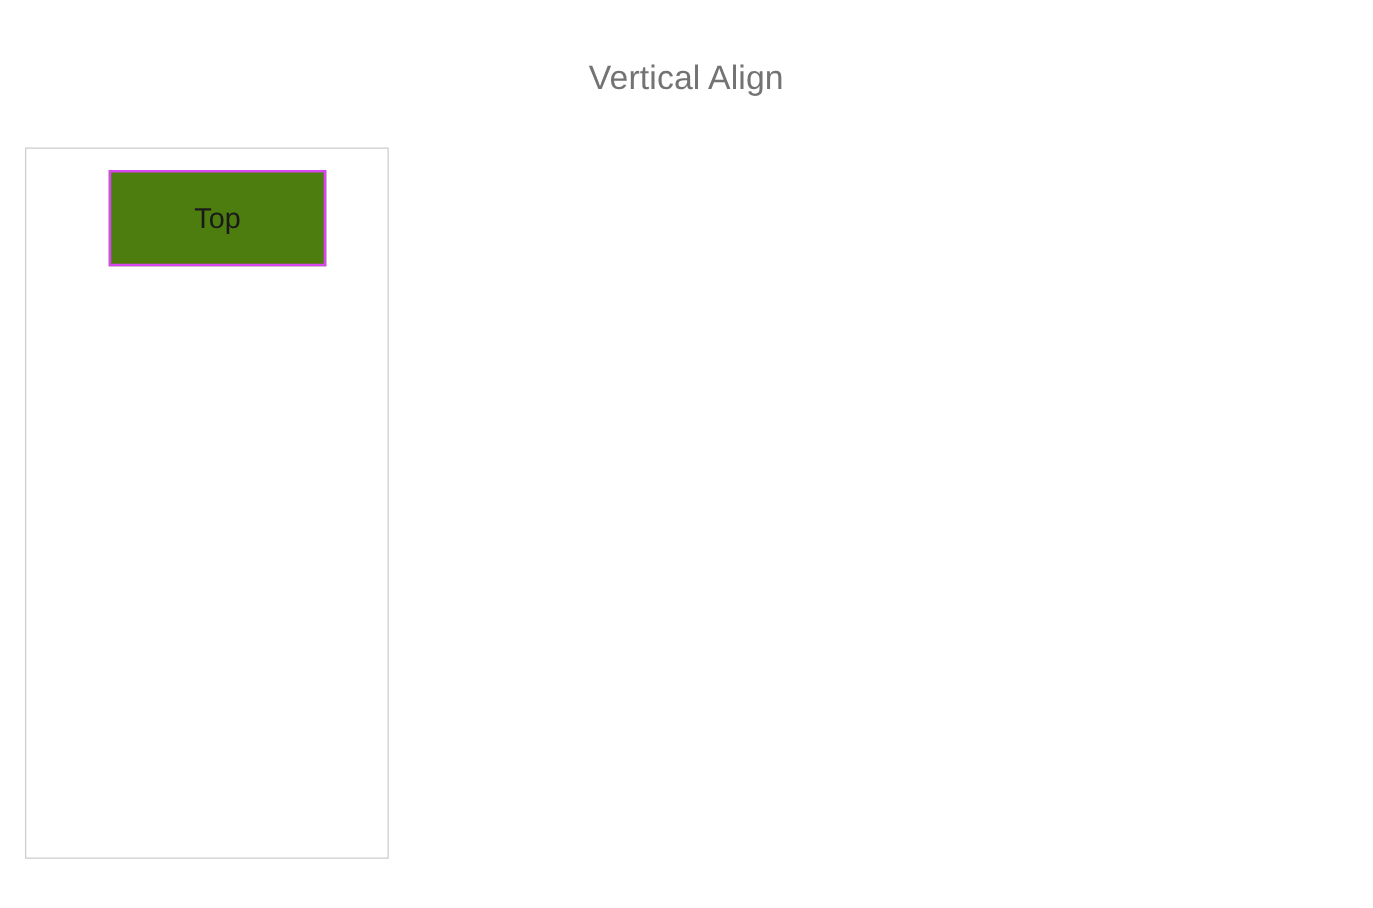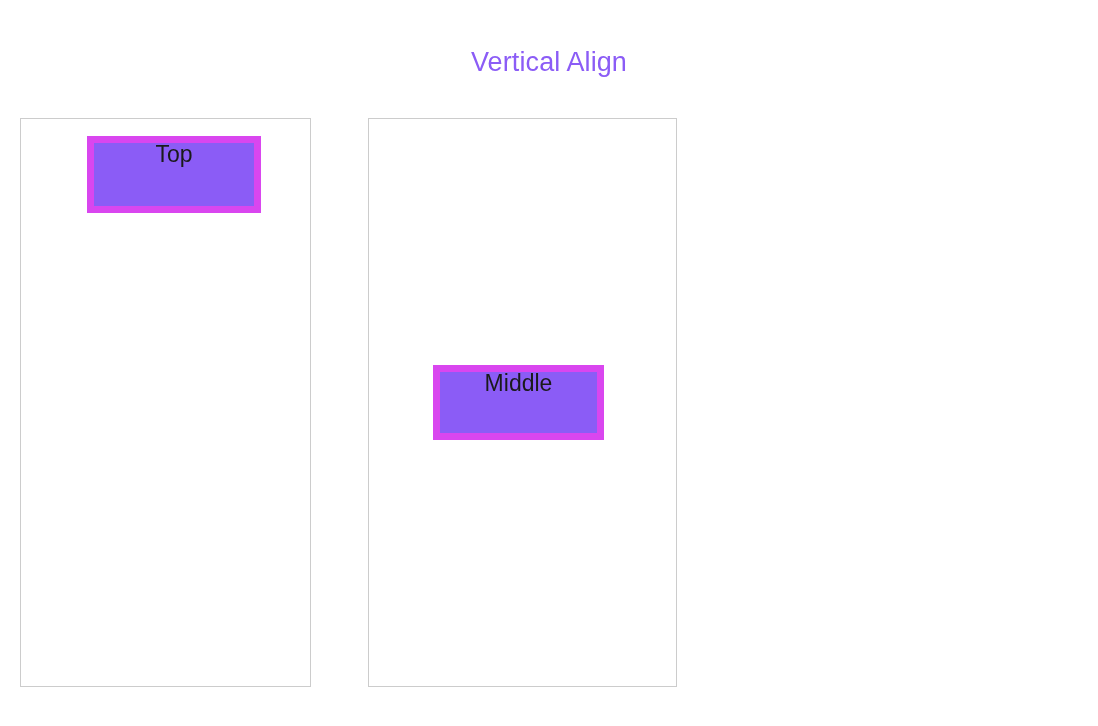--- a/index.html
+++ b/index.html
@@ -19,21 +19,21 @@
 
   .page-title {
     position: absolute;
     left: 0;
     top: 46px;
     width: 1098px;
     text-align: center;
     font-size: 27px;
     line-height: 32px;
     font-weight: 400;
-    color: #8b5cf6;
+    color: #737373;
     letter-spacing: 0.1px;
   }
 
   .align-stage {
     position: absolute;
     left: 0;
     top: 0;
     width: 1098px;
     height: 726px;
   }
@@ -45,23 +45,24 @@
     background: #ffffff;
     display: flex;
   }
 
   .align-column.col-top    { left: 20px;  top: 118px; width: 291px; height: 569px; align-items: flex-start;  }
   .align-column.col-middle { left: 368px; top: 118px; width: 309px; height: 569px; align-items: center;      }
   .align-column.col-bottom { left: 732px; top: 118px; width: 319px; height: 569px; align-items: flex-end;    }
 
   .align-box {
     box-sizing: border-box;
-    background: #8b5cf6;
-    border: 7px solid #d946ef;
+    background: #4d7c0f;
+    border: 2px solid #d946ef;
     display: flex;
+    align-items: center;
     justify-content: center;
     font-size: 23px;
     line-height: 1;
     color: #1a1a1a;
   }
 
   .col-top .align-box {
     width: 174px;
     height: 77px;
     margin-left: 66px;
@@ -87,20 +88,15 @@
 <div class="page-title">Vertical Align</div>
 
 <div class="align-stage">
 
   <div class="align-column col-top">
     <div class="align-box">
       <span>Top</span>
     </div>
   </div>
 
-  <div class="align-column col-middle">
-    <div class="align-box">
-      <span>Middle</span>
-    </div>
-  </div>
 
 
 </div>
 
 </body></html>

